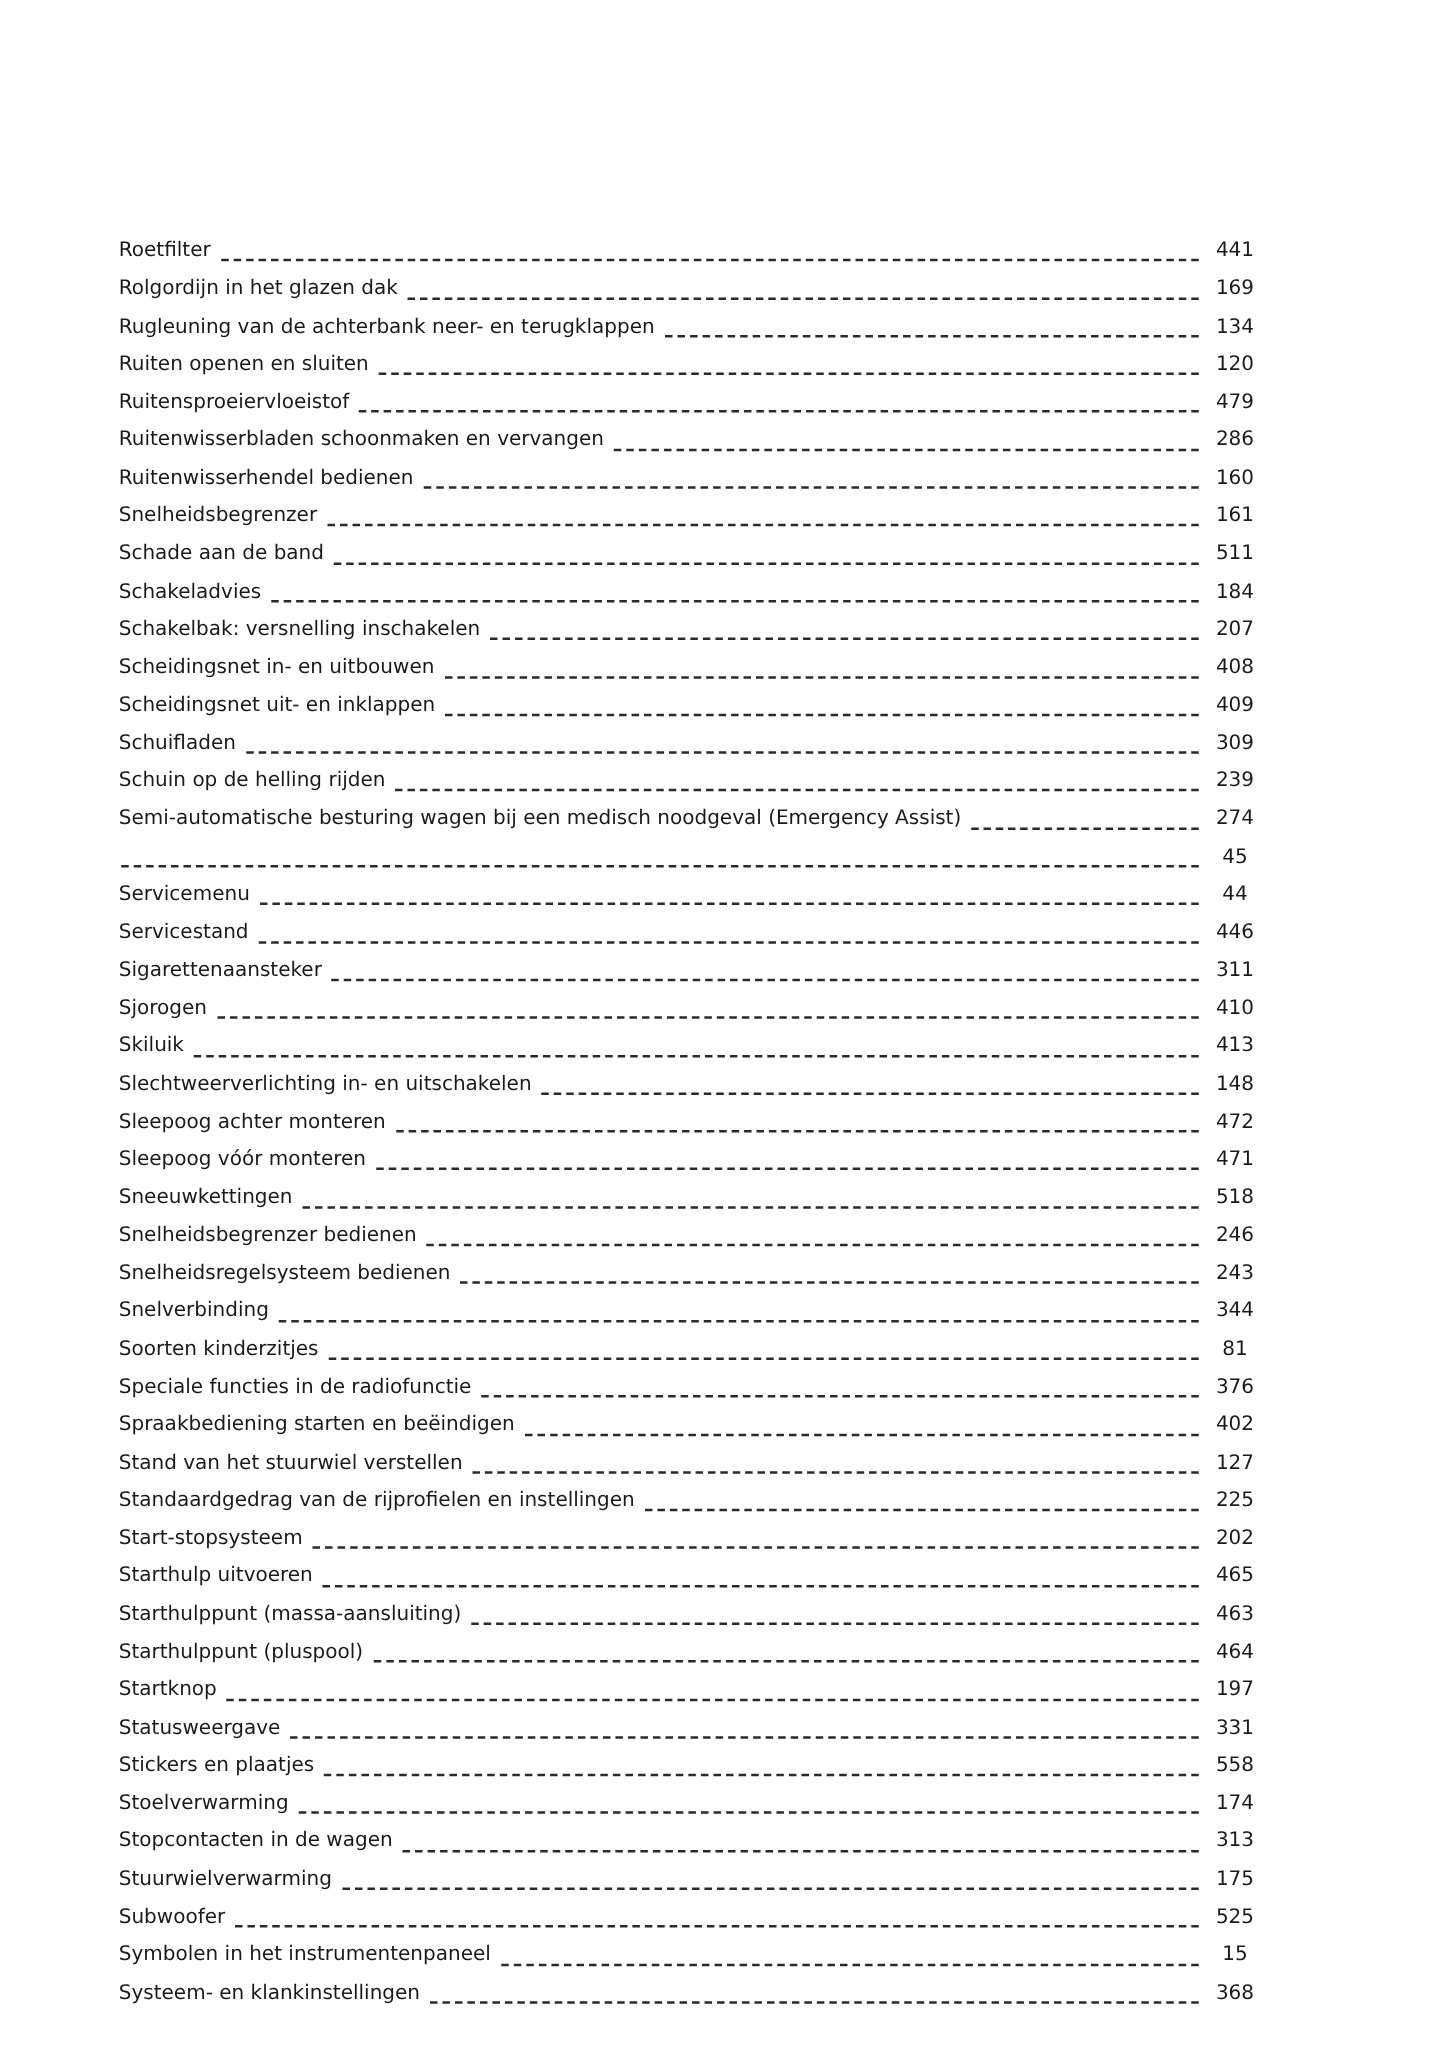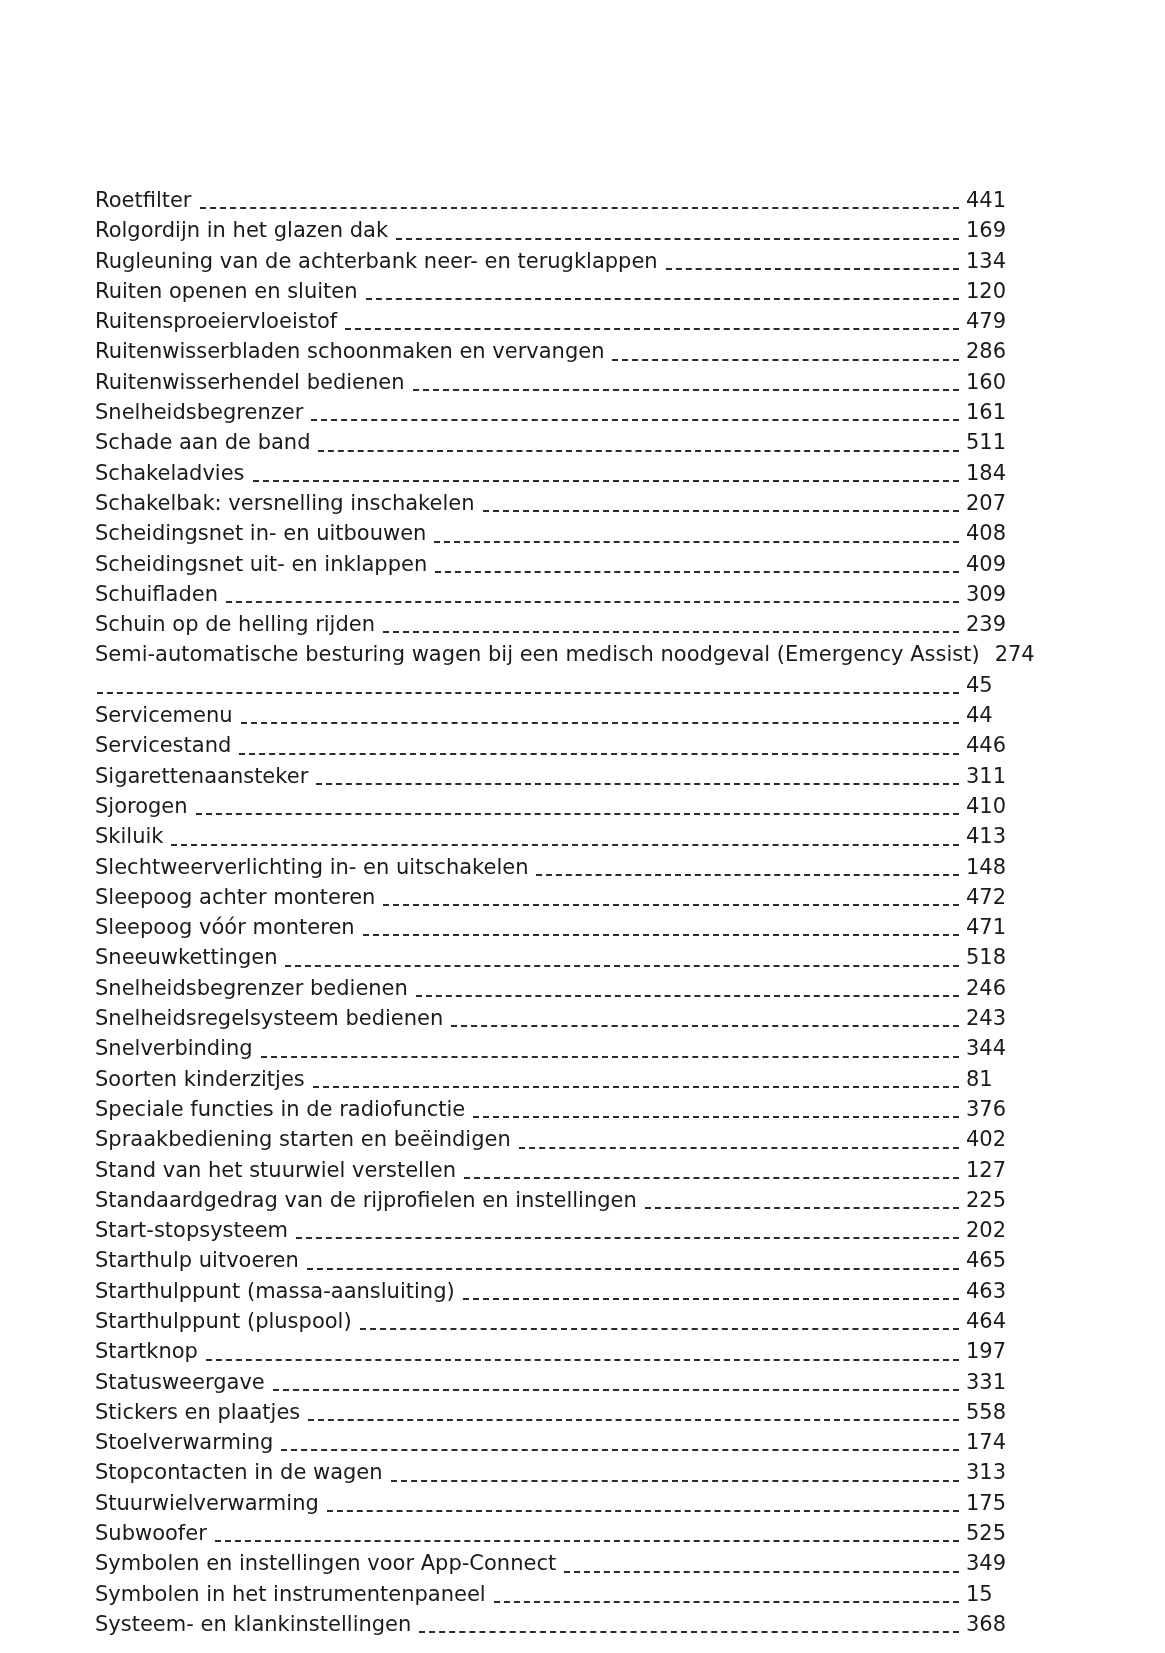--- a/index.html
+++ b/index.html
@@ -21,40 +21,40 @@
     padding: 185px 155px 0 95px;
   }
   .index-list {
     list-style: none;
     margin: 0;
     padding: 0;
   }
   .index-entry {
     display: flex;
     align-items: flex-end;
-    font-size: 21px;
+    font-size: 16px;
     line-height: 30.3px;
     white-space: nowrap;
   }
   .entry-title {
     flex: 0 0 auto;
     padding-right: 6px;
   }
   .entry-leader {
     flex: 1 1 auto;
     position: relative;
     height: 1em;
     overflow: hidden;
     margin: 0 2px 6px 2px;
     border-bottom: 2.2px dashed #2a2a2a;
   }
   .entry-page {
     flex: 0 0 auto;
     padding-left: 5px;
-    text-align: left;
+    text-align: center;
     min-width: 44px;
   }
 </style>
 </head>
 <body>
 
 <div class="page">
   <ul class="index-list" id="index-list">
       <li class="index-entry">
         <span class="entry-title">Roetfilter</span>
@@ -274,25 +274,20 @@
         <span class="entry-title">Stuurwielverwarming</span>
         <span class="entry-leader"></span>
         <span class="entry-page">175</span>
       </li>
       <li class="index-entry">
         <span class="entry-title">Subwoofer</span>
         <span class="entry-leader"></span>
         <span class="entry-page">525</span>
       </li>
       <li class="index-entry">
-        <span class="entry-title">Symbolen en instellingen voor App-Connect</span>
-        <span class="entry-leader"></span>
-        <span class="entry-page">349</span>
-      </li>
-      <li class="index-entry">
         <span class="entry-title">Symbolen in het instrumentenpaneel</span>
         <span class="entry-leader"></span>
         <span class="entry-page">15</span>
       </li>
       <li class="index-entry">
         <span class="entry-title">Systeem- en klankinstellingen</span>
         <span class="entry-leader"></span>
         <span class="entry-page">368</span>
       </li>
     </ul>

